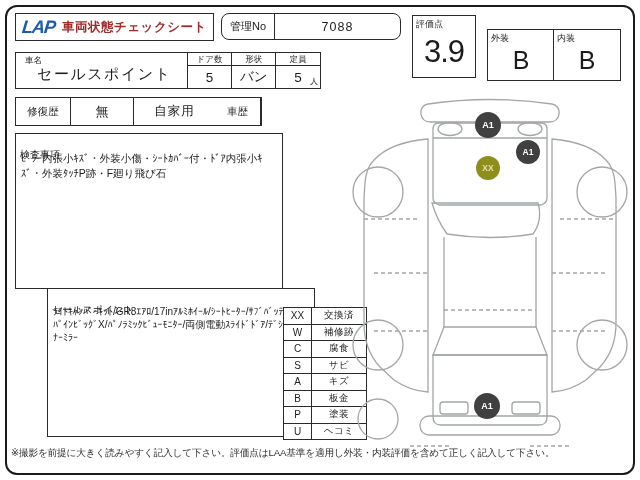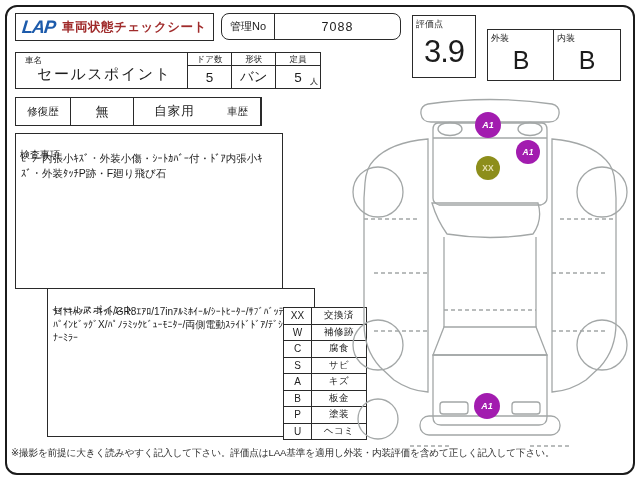--- a/index.html
+++ b/index.html
@@ -67,21 +67,21 @@
   
   .car-diagram{position:absolute;left:350px;top:88px;width:285px;height:365px;}
   .car-diagram path,.car-diagram rect,.car-diagram line,.car-diagram ellipse,.car-diagram circle{
     fill:none;stroke:#a3a7a7;stroke-width:1.3;}
   .fillw{fill:#fff;}
   .dash{stroke-dasharray:4 3;}
 
   
   .marker{position:absolute;border-radius:50%;display:flex;align-items:center;justify-content:center;
     font-weight:bold;font-size:9px;line-height:1;}
-  .marker-red{background:#a21caf;color:#fff;font-style:italic;}
+  .marker-red{background:#404040;color:#fff;}
   .marker-olive{background:#8d8e1b;color:#e6e0b2;}
   .m0{left:475px;top:112px;width:26px;height:26px;}
   .m1{left:516px;top:140px;width:24px;height:24px;font-size:8.5px;}
   .m2{left:476px;top:156px;width:24px;height:24px;font-size:8.5px;}
   .m3{left:474px;top:393px;width:26px;height:26px;}
 
   
   .footer-note{position:absolute;left:11px;top:447px;width:622px;font-size:9.7px;color:#2e2e2e;white-space:nowrap;letter-spacing:-0.2px;}
 </style>
 </head>

